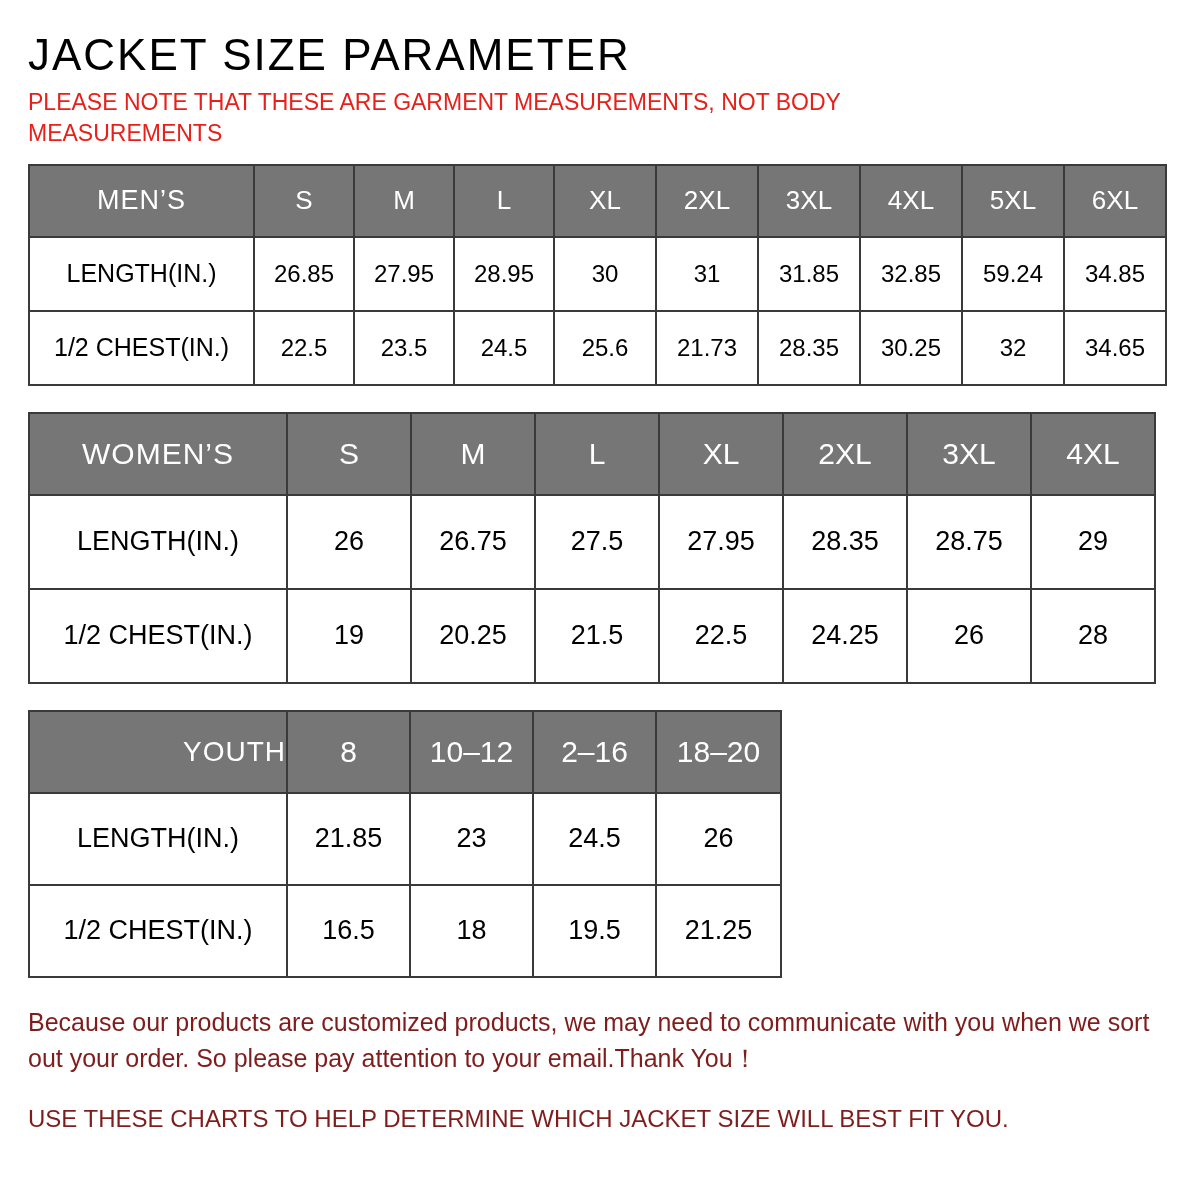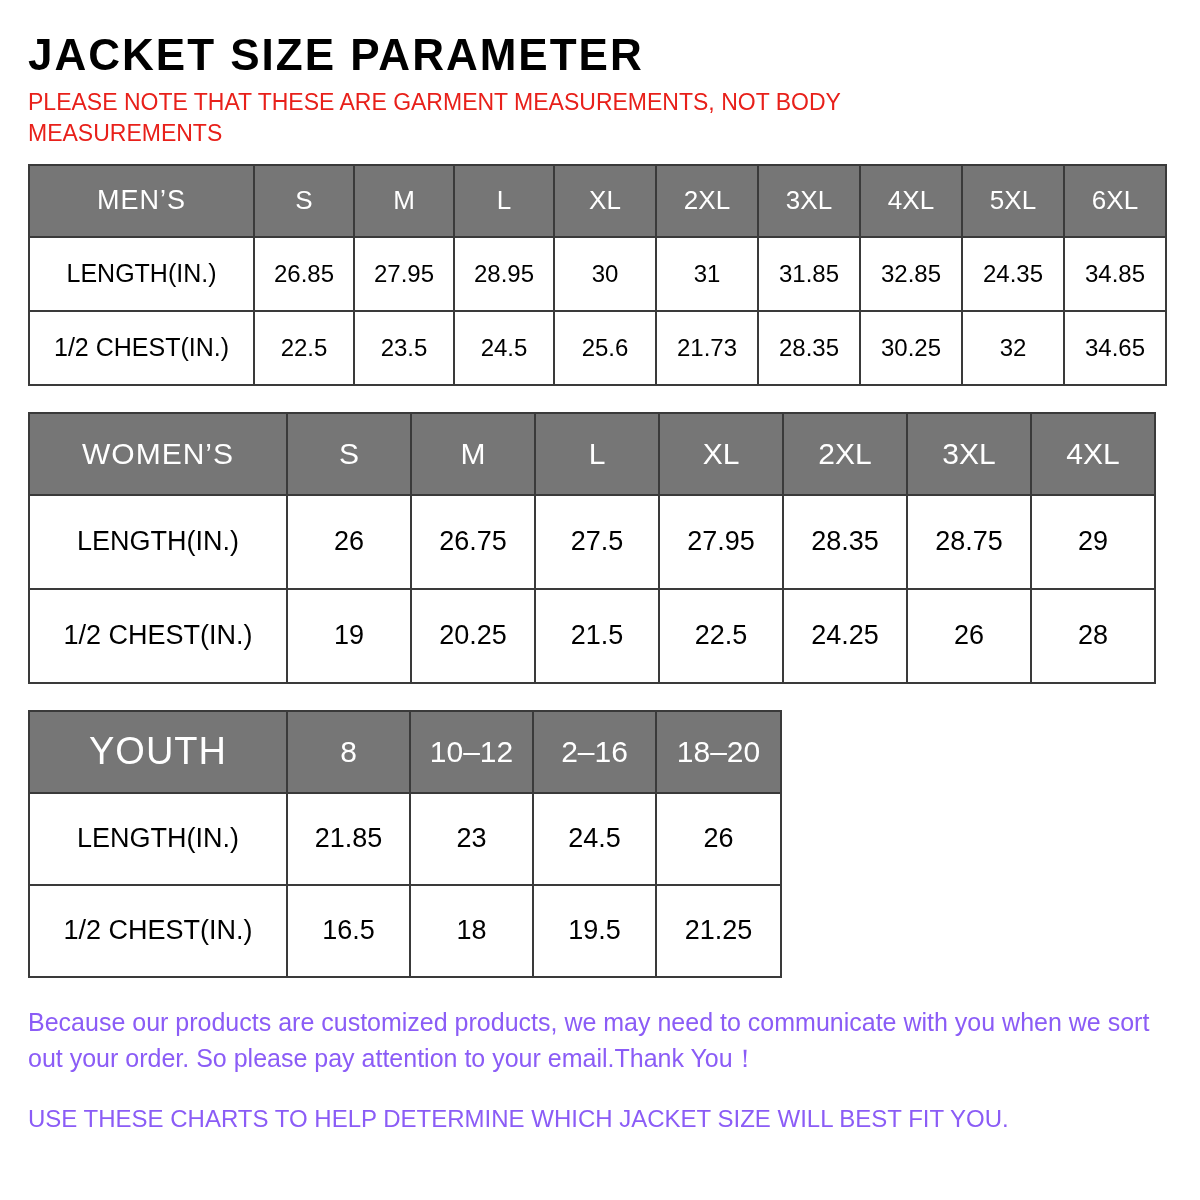--- a/index.html
+++ b/index.html
@@ -16,21 +16,21 @@
   }
   .page {
     width: 1200px;
     height: 1200px;
     box-sizing: border-box;
     padding: 30px 28px 10px 28px;
     position: relative;
   }
   .title {
     font-size: 44px;
-    font-weight: bold;
+    font-weight: normal;
     letter-spacing: 2px;
     margin: 0 0 6px 0;
     line-height: 1.15;
     color: #000;
   }
   .note {
     color: #e8201a;
     font-size: 23px;
     line-height: 1.35;
     margin: 4px 0 15px 0;
@@ -66,24 +66,24 @@
   
   #womens-table { width: 1064px; }
   #womens-table thead td { height: 80px; font-size: 30px; }
   #womens-table tbody td { height: 92px; font-size: 27px; }
   #womens-table thead td.label-cell { font-size: 30px; letter-spacing: 1px; }
 
   
   #youth-table { width: 752px; }
   #youth-table thead td { height: 80px; font-size: 30px; }
   #youth-table tbody td { height: 90px; font-size: 27px; }
-  #youth-table thead td.label-cell { font-size: 38px; letter-spacing: 1px; }
+  #youth-table thead td.label-cell { font-size: 28px; letter-spacing: 1px; text-align: right; }
 
   .footer-note {
-    color: #8b5cf6;
+    color: #7f1d1d;
     font-size: 25px;
     line-height: 1.45;
     margin: 18px 0 0 0;
     max-width: 1130px;
   }
   .footer-note.second {
     margin-top: 26px;
     font-size: 24px;
   }
 </style>
@@ -126,21 +126,21 @@
     <tbody>
       <tr>
         <td class="label-cell">LENGTH(IN.)</td>
         <td>26.85</td>
         <td>27.95</td>
         <td>28.95</td>
         <td>30</td>
         <td>31</td>
         <td>31.85</td>
         <td>32.85</td>
-        <td>24.35</td>
+        <td>59.24</td>
         <td>34.85</td>
       </tr>
       <tr>
         <td class="label-cell">1/2 CHEST(IN.)</td>
         <td>22.5</td>
         <td>23.5</td>
         <td>24.5</td>
         <td>25.6</td>
         <td>21.73</td>
         <td>28.35</td>

